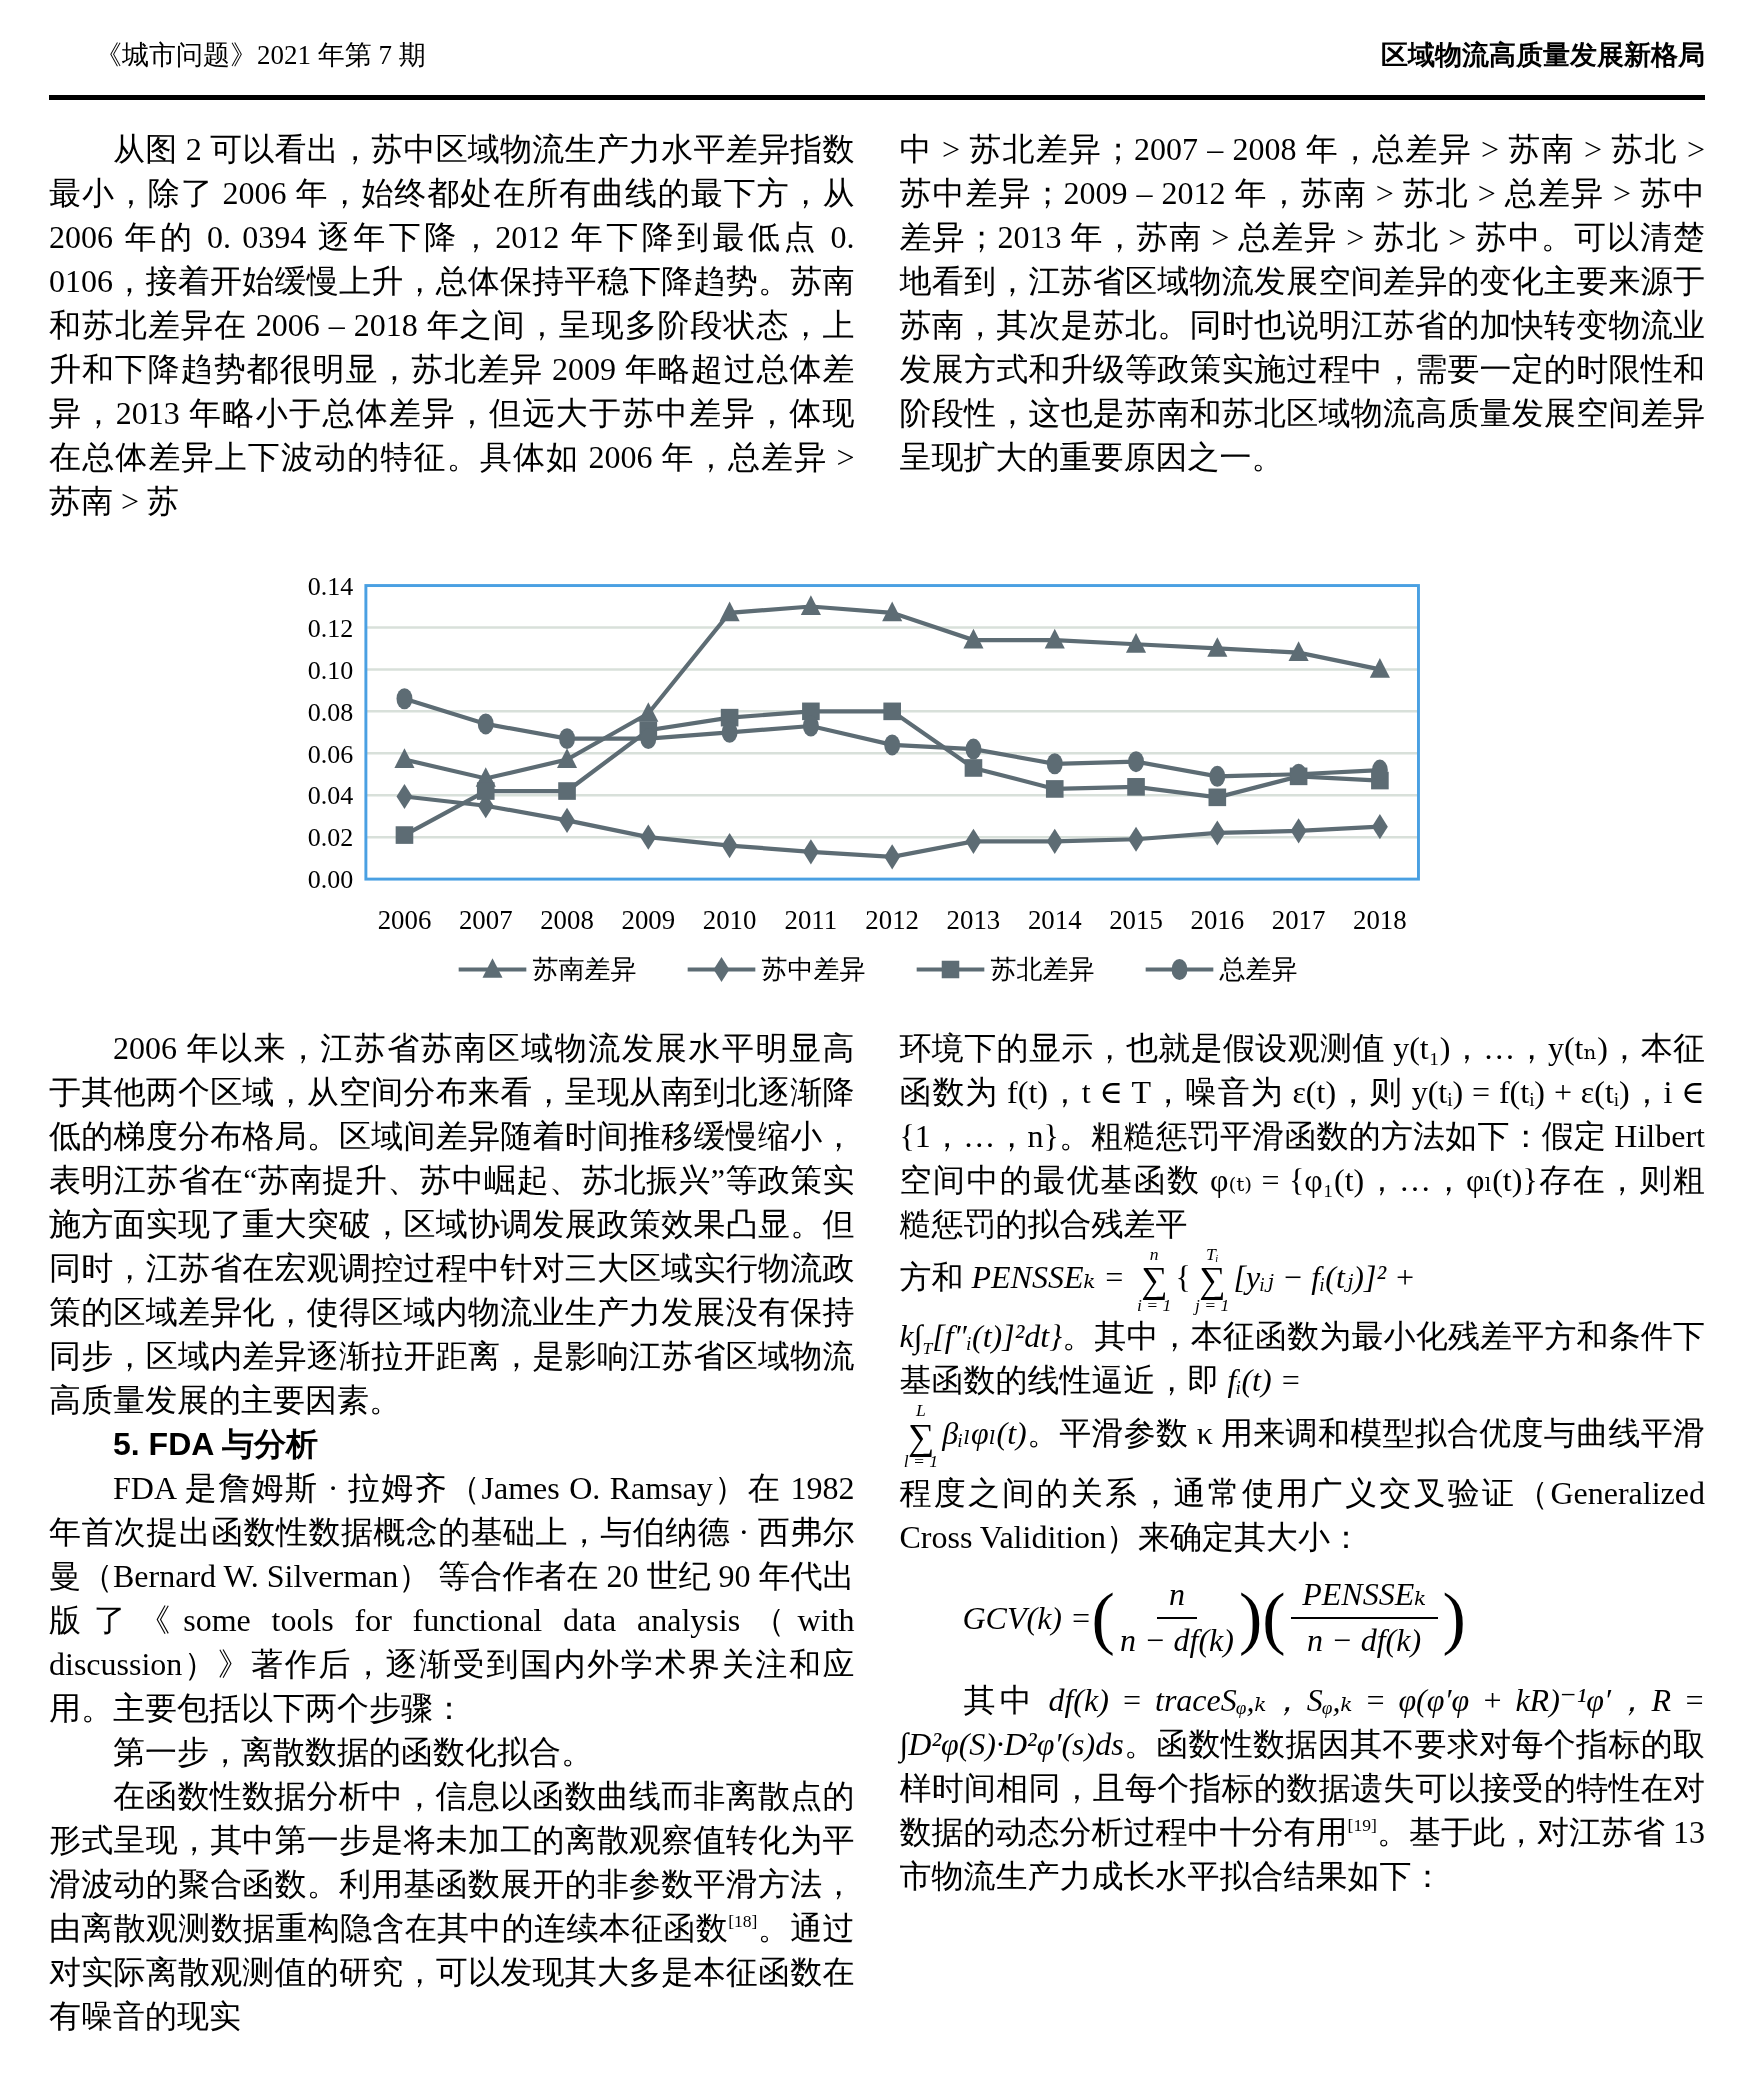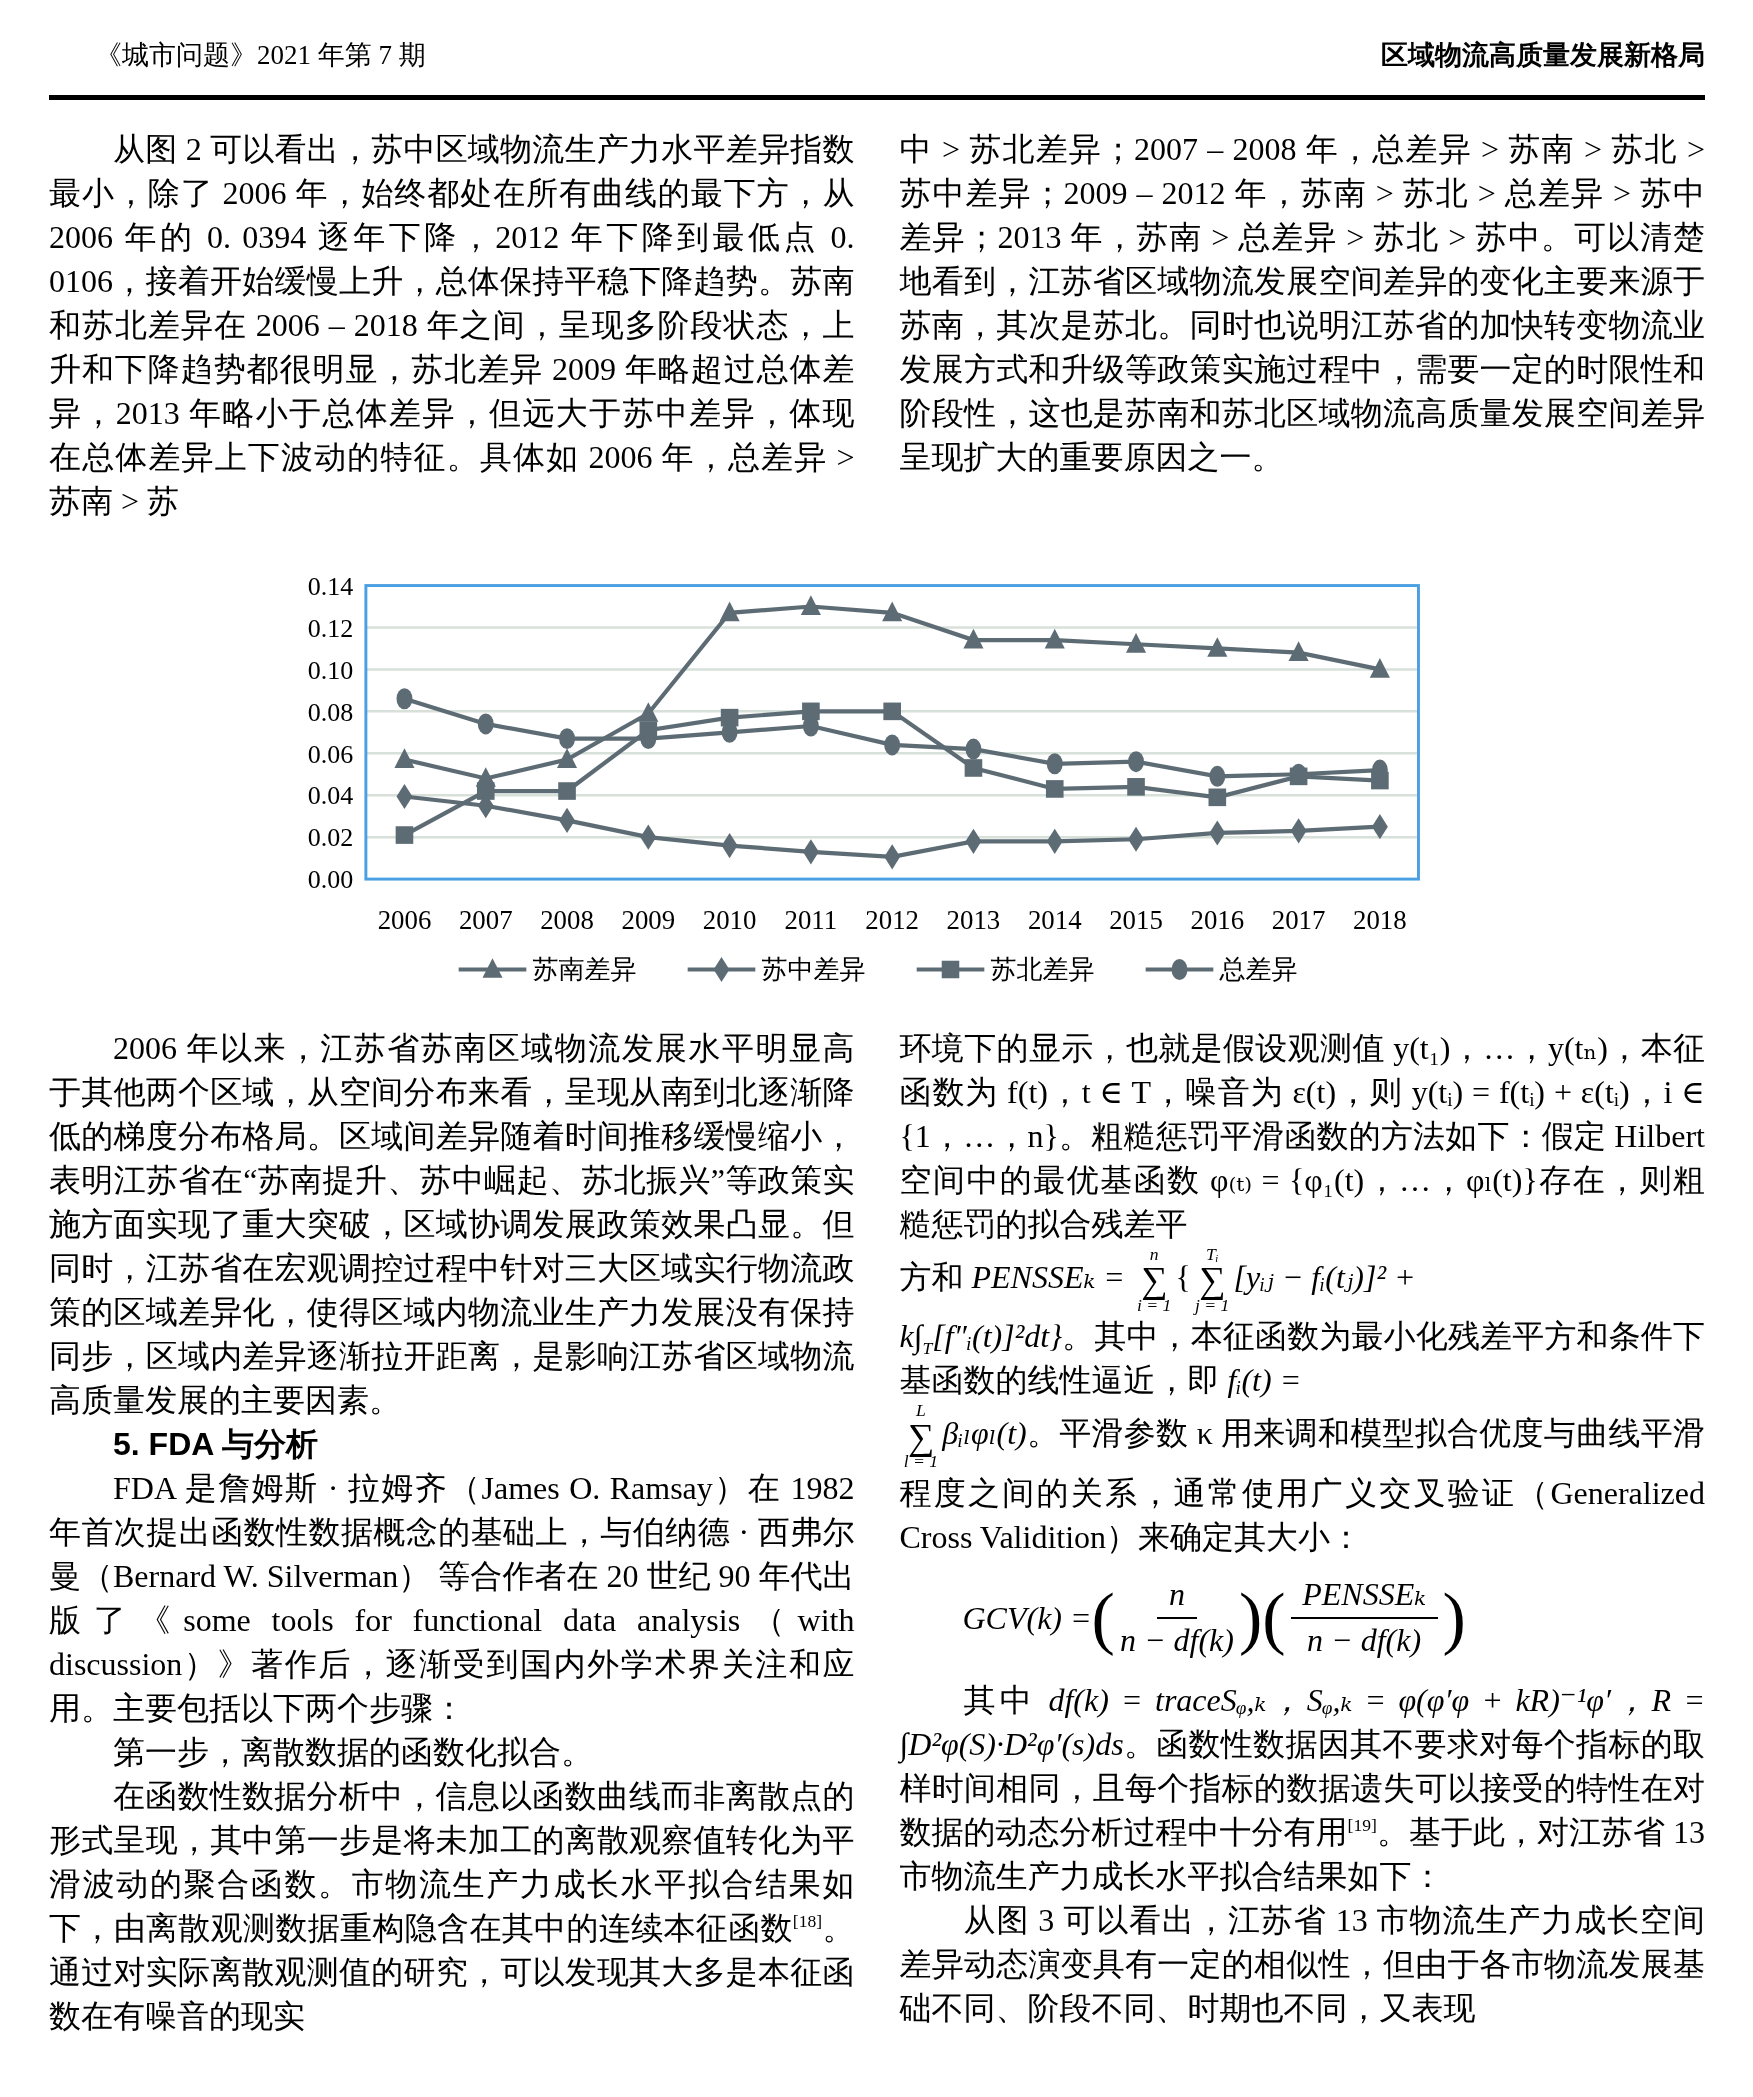--- a/index.html
+++ b/index.html
@@ -175,21 +175,21 @@
           </span>
         </div>
     </figure>
 
     <section class="cols body">
       <div class="col">
         <p>2006 年以来，江苏省苏南区域物流发展水平明显高于其他两个区域，从空间分布来看，呈现从南到北逐渐降低的梯度分布格局。区域间差异随着时间推移缓慢缩小，表明江苏省在“苏南提升、苏中崛起、苏北振兴”等政策实施方面实现了重大突破，区域协调发展政策效果凸显。但同时，江苏省在宏观调控过程中针对三大区域实行物流政策的区域差异化，使得区域内物流业生产力发展没有保持同步，区域内差异逐渐拉开距离，是影响江苏省区域物流高质量发展的主要因素。</p>
         <p class="fda-heading">5. FDA 与分析</p>
         <p>FDA 是詹姆斯 · 拉姆齐（James O. Ramsay）在 1982 年首次提出函数性数据概念的基础上，与伯纳德 · 西弗尔曼（Bernard W. Silverman） 等合作者在 20 世纪 90 年代出版了《some tools for functional data analysis（with discussion）》著作后，逐渐受到国内外学术界关注和应用。主要包括以下两个步骤：</p>
         <p>第一步，离散数据的函数化拟合。</p>
-        <p><span>在函数性数据分析中，信息以函数曲线而非离散点的形式呈现，其中第一步是将未加工的离散观察值转化为平滑波动的聚合函数。市物流生产力成长水平拟合结果如下，由离散观测数据重构隐含在其中的连续本征函数</span><sup>[18]</sup><span>。通过对实际离散观测值的研究，可以发现其大多是本征函数在有噪音的现实</span></p>
+        <p><span>在函数性数据分析中，信息以函数曲线而非离散点的形式呈现，其中第一步是将未加工的离散观察值转化为平滑波动的聚合函数。利用基函数展开的非参数平滑方法，由离散观测数据重构隐含在其中的连续本征函数</span><sup>[18]</sup><span>。通过对实际离散观测值的研究，可以发现其大多是本征函数在有噪音的现实</span></p>
       </div>
 
       <div class="col">
         <p class="cont">环境下的显示，也就是假设观测值 y(t₁)，…，y(tₙ)，本征函数为 f(t)，t ∈ T，噪音为 ε(t)，则 y(tᵢ) = f(tᵢ) + ε(tᵢ)，i ∈ {1，…，n}。粗糙惩罚平滑函数的方法如下：假定 Hilbert 空间中的最优基函数 φ₍ₜ₎ = {φ₁(t)，…，φₗ(t)}存在，则粗糙惩罚的拟合残差平</p>
 
         <p class="cont"><span>方和 </span><span class="mi">PENSSEₖ = </span><span class="bigsum">
               <span class="lim">n</span>
               <span class="sym">∑</span>
               <span class="lim">i = 1</span>
             </span><span>{</span><span class="bigsum">
@@ -217,19 +217,18 @@
             <span class="bp">(</span>
             <span class="frac">
               <span class="num">PENSSEₖ</span>
               <span class="den">n − df(k)</span>
             </span>
             <span class="bp">)</span>
           </div>
 
         <p><span>其中 </span><span class="mi">df(k) = traceSᵩ,ₖ，Sᵩ,ₖ = φ(φ′φ + kR)⁻¹φ′，R = ∫D²φ(S)·D²φ′(s)ds</span><span>。函数性数据因其不要求对每个指标的取样时间相同，且每个指标的数据遗失可以接受的特性在对数据的动态分析过程中十分有用</span><sup>[19]</sup><span>。基于此，对江苏省 13 市物流生产力成长水平拟合结果如下：</span></p>
 
-        <p>从图 3 可以看出，江苏省 13 市物流生产力成长空间差异动态演变具有一定的相似性，但由于各市物流发展基础不同、阶段不同、时期也不同，又表现</p>
       </div>
     </section>
   </div>
 
 </div>
 
 
 </body></html>

